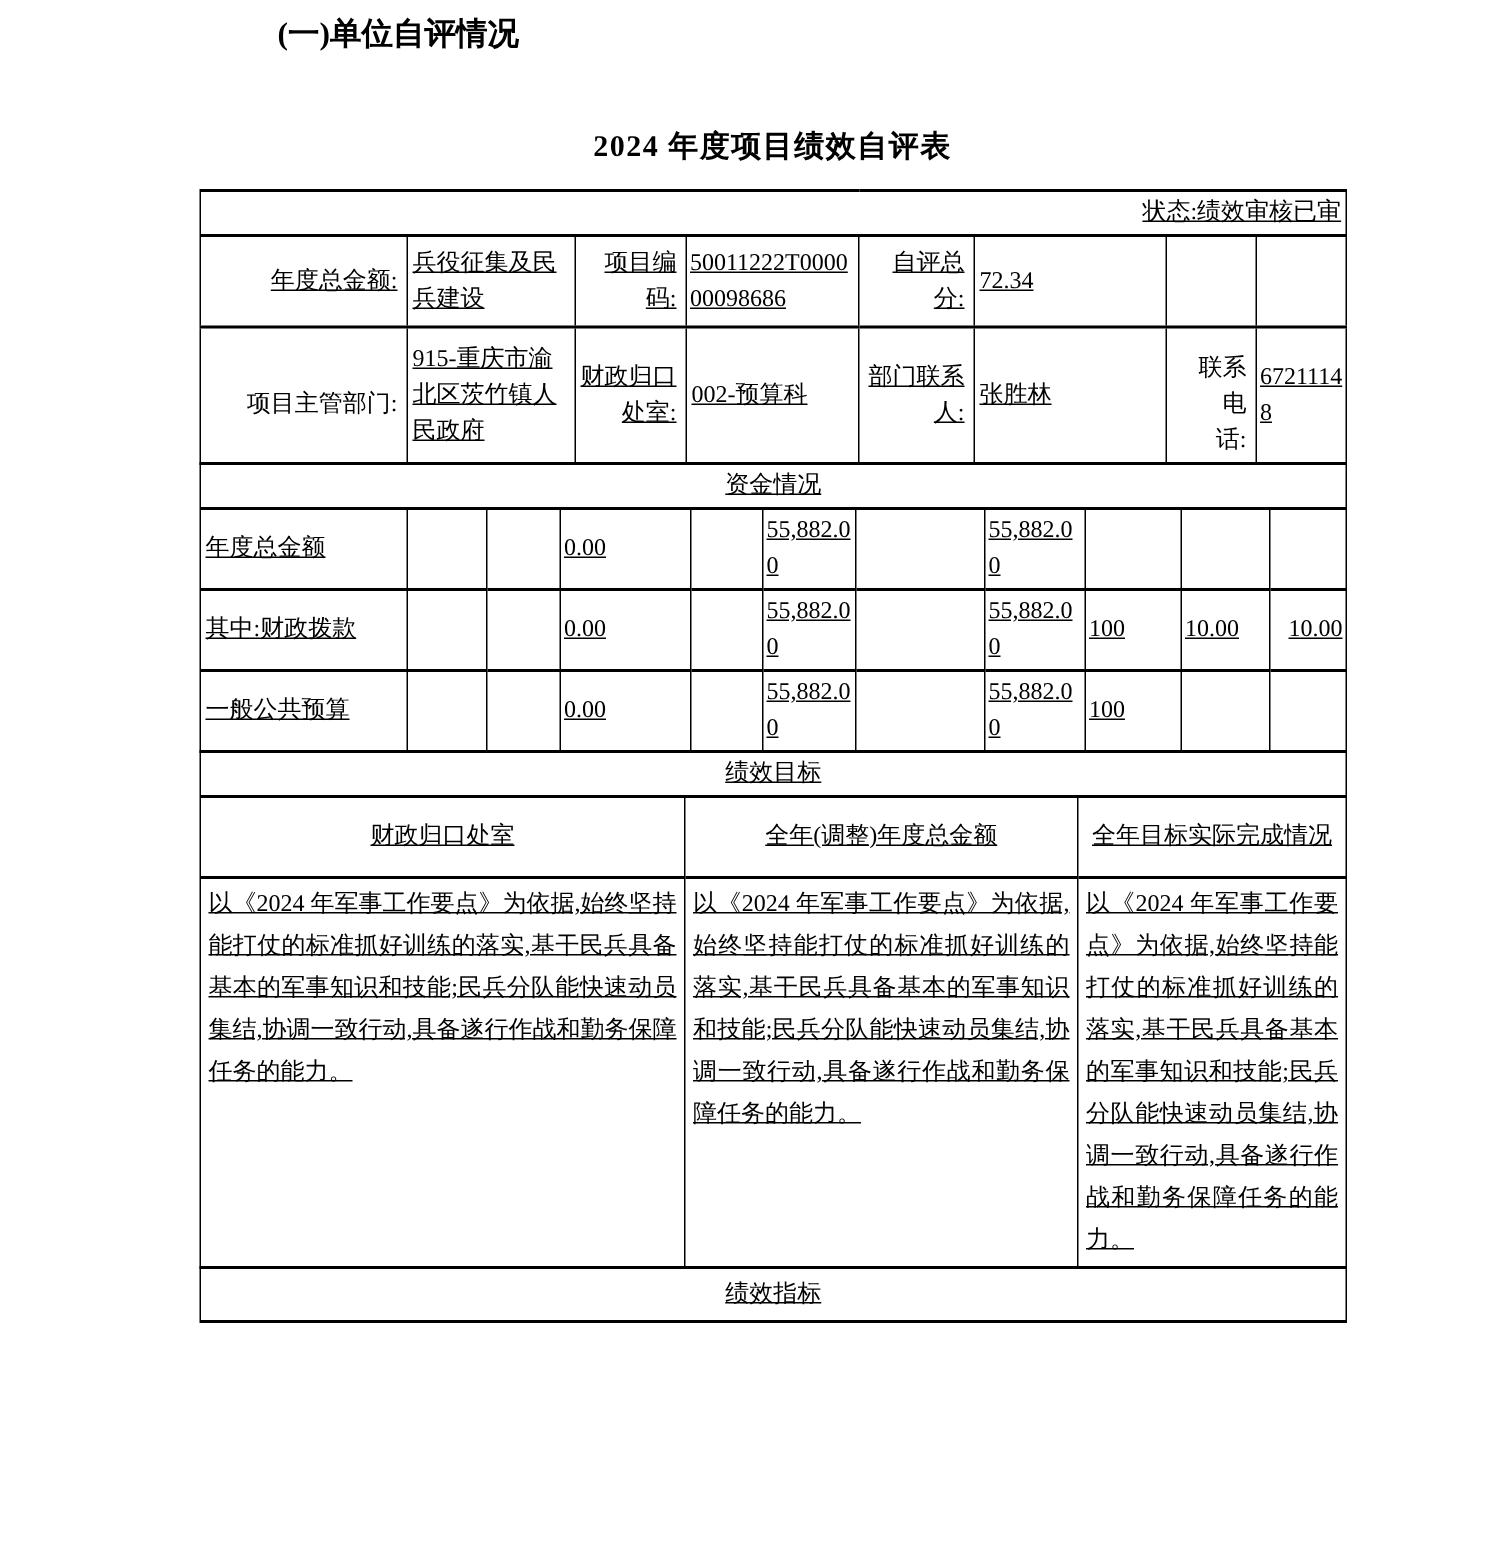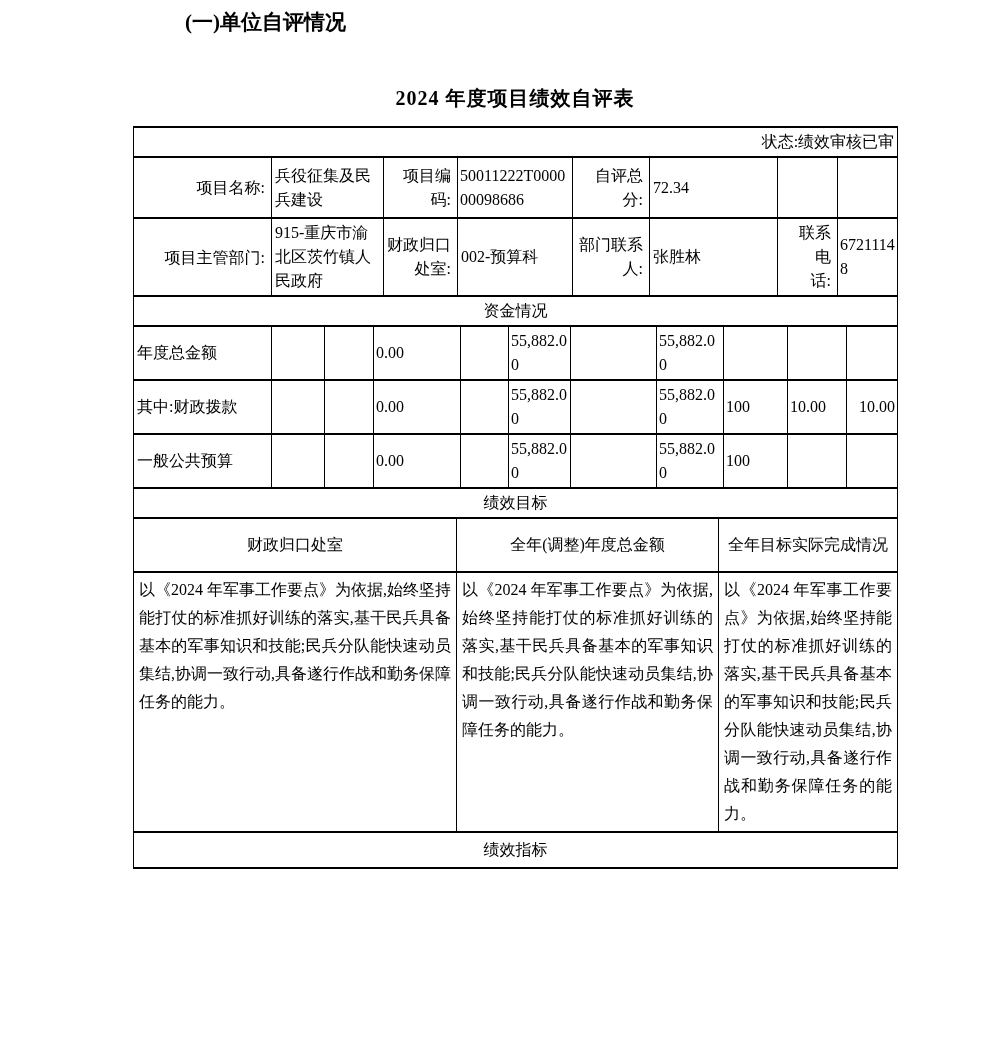--- a/index.html
+++ b/index.html
@@ -39,20 +39,21 @@
     font-size: 20px;
     line-height: 32px;
     font-weight: bold;
     text-align: center;
     letter-spacing: 1px;
   }
   table.tbl {
     border-collapse: collapse;
     table-layout: fixed;
     width: 764px;
+    text-decoration: underline;
   }
   table.tbl.stack { margin-top: -2px; border-radius: 27px; }
   .tbl td {
     border: 1px solid #000;
     border-top-width: 2px;
     border-bottom-width: 2px;
     font-size: 16px;
     line-height: 24px;
     padding: 2px 3px;
     vertical-align: middle;
@@ -64,20 +65,21 @@
     padding-right: 3px;
   }
   td.lbl {
     text-align: right;
     padding-right: 6px;
   }
   td.lbl .wraplim {
     display: inline-block;
     text-align: right;
     vertical-align: middle;
+    margin-top: 13px;
   }
   td.val { text-align: left; padding-left: 3px; }
   td.num {
     text-align: left;
     padding-left: 2px;
     padding-right: 1px;
     word-break: break-all;
   }
   td.num-right { text-align: right; padding-right: 2px; word-break: break-all; }
   td.sect { text-align: center; }
@@ -114,21 +116,21 @@
         <col style="width:77px">
           <col style="width:128px">
           <col style="width:60px">
           <col style="width:60px">
       </colgroup>
       <tbody>
           <tr style="height:28px">
         <td colspan="8" class="status">状态:绩效审核已审</td>
       </tr>
       <tr style="height:61px">
-        <td class="lbl">项目名称:</td>
+        <td class="lbl">年度总金额:</td>
         <td class="val">兵役征集及民兵建设</td>
         <td class="lbl">项目编码:</td>
         <td class="num">50011222T000000098686</td>
         <td class="lbl">自评总分:</td>
         <td class="val">72.34</td>
         <td></td>
         <td></td>
       </tr>
       <tr style="height:75px">
         <td class="lbl"><span class="wraplim" style="max-width:108px">项目主管部门:</span></td>

